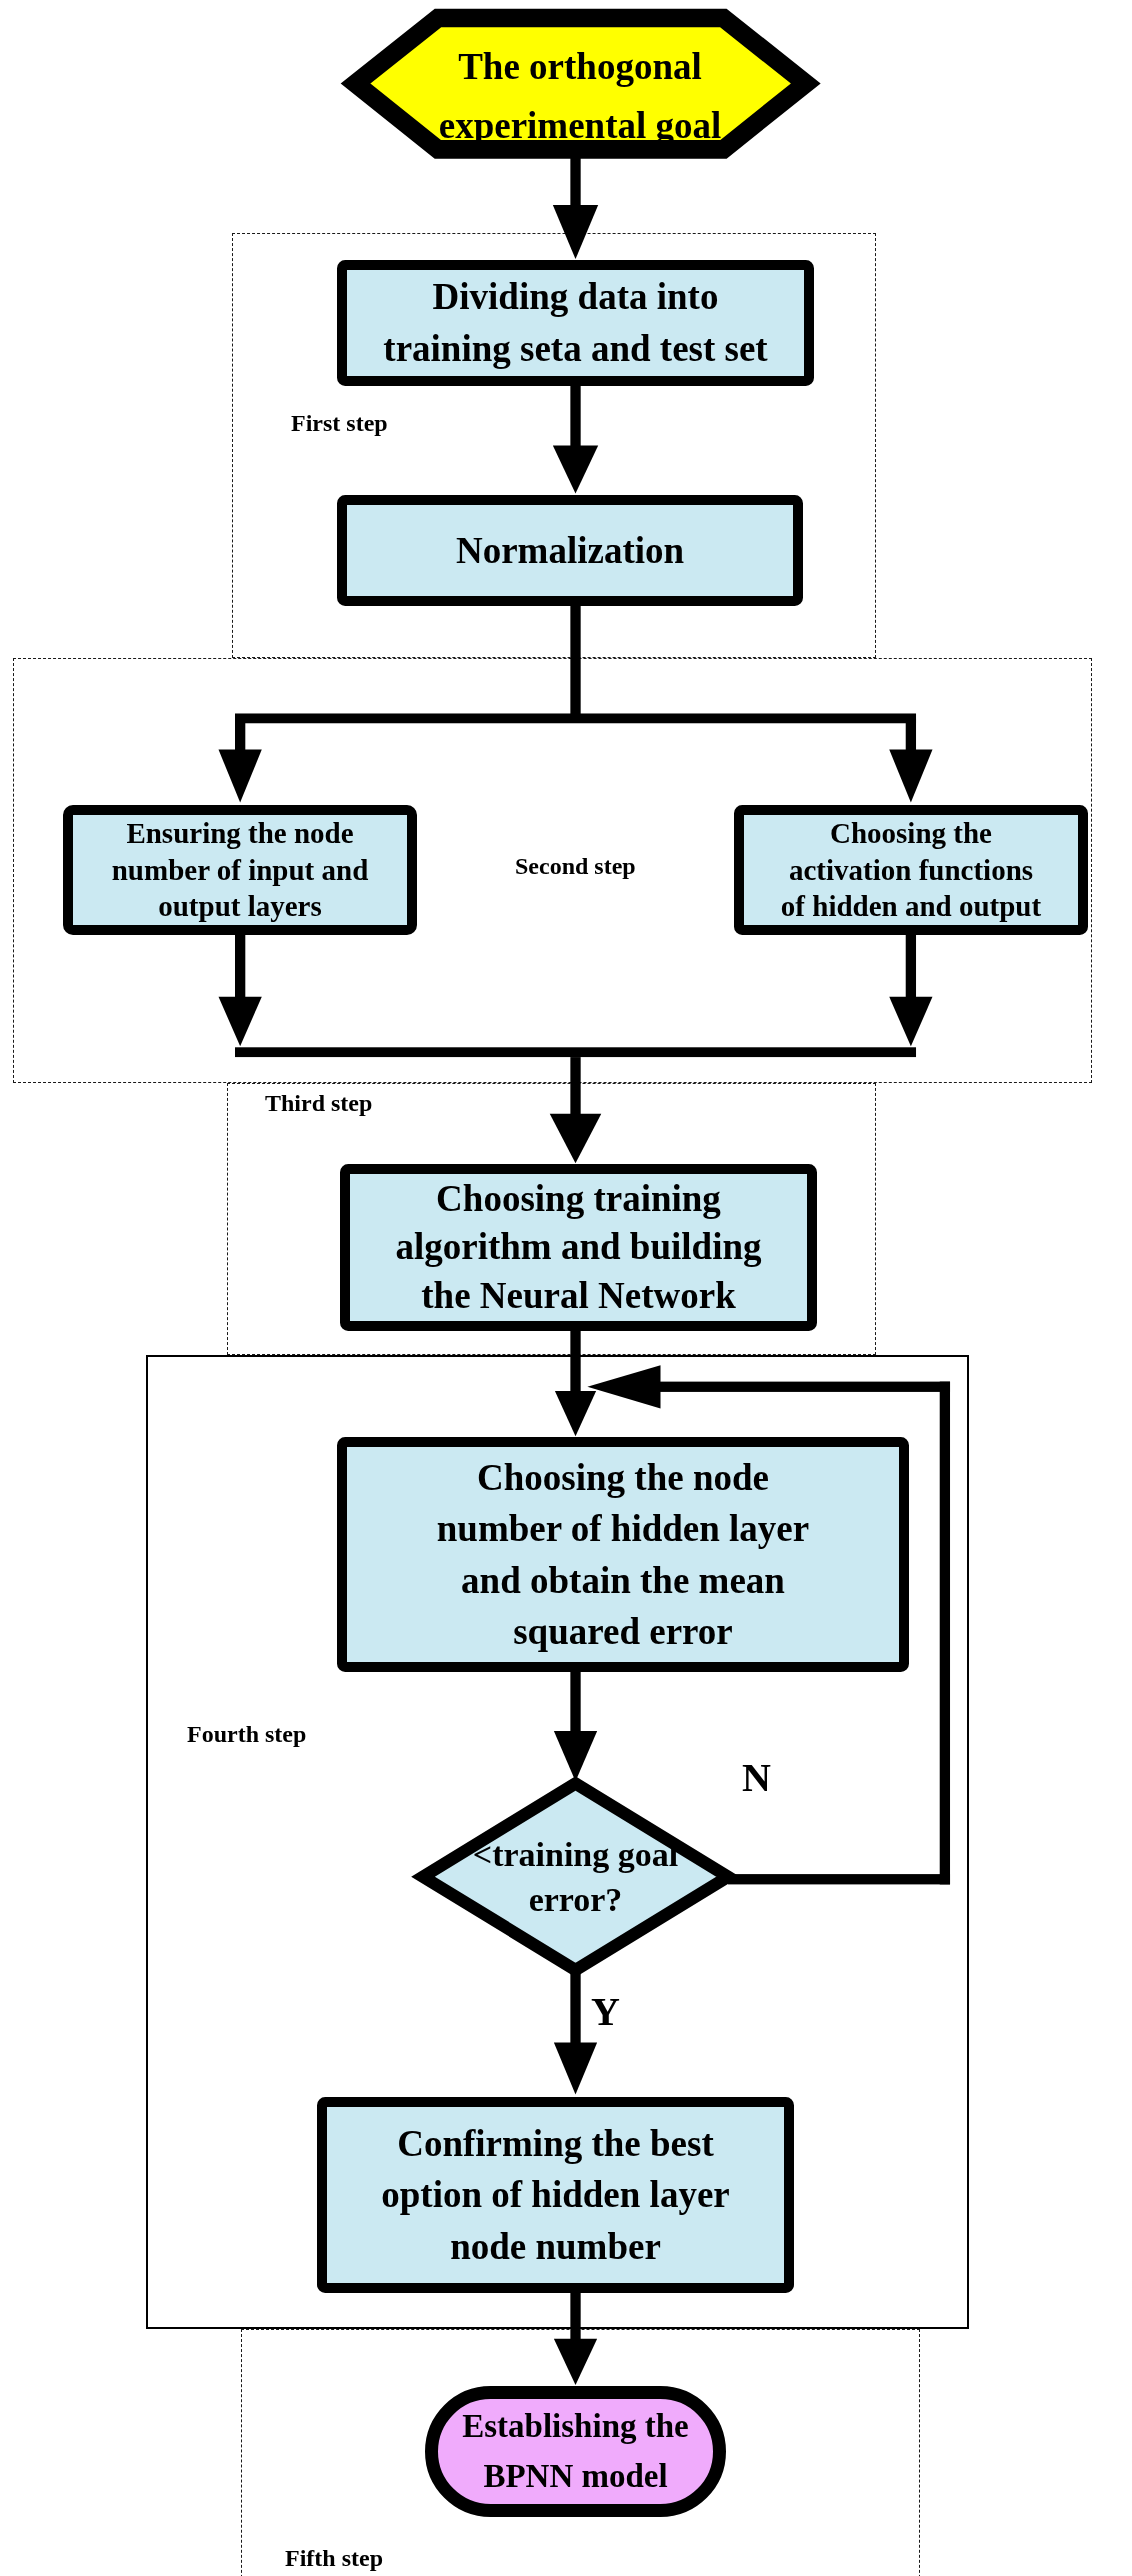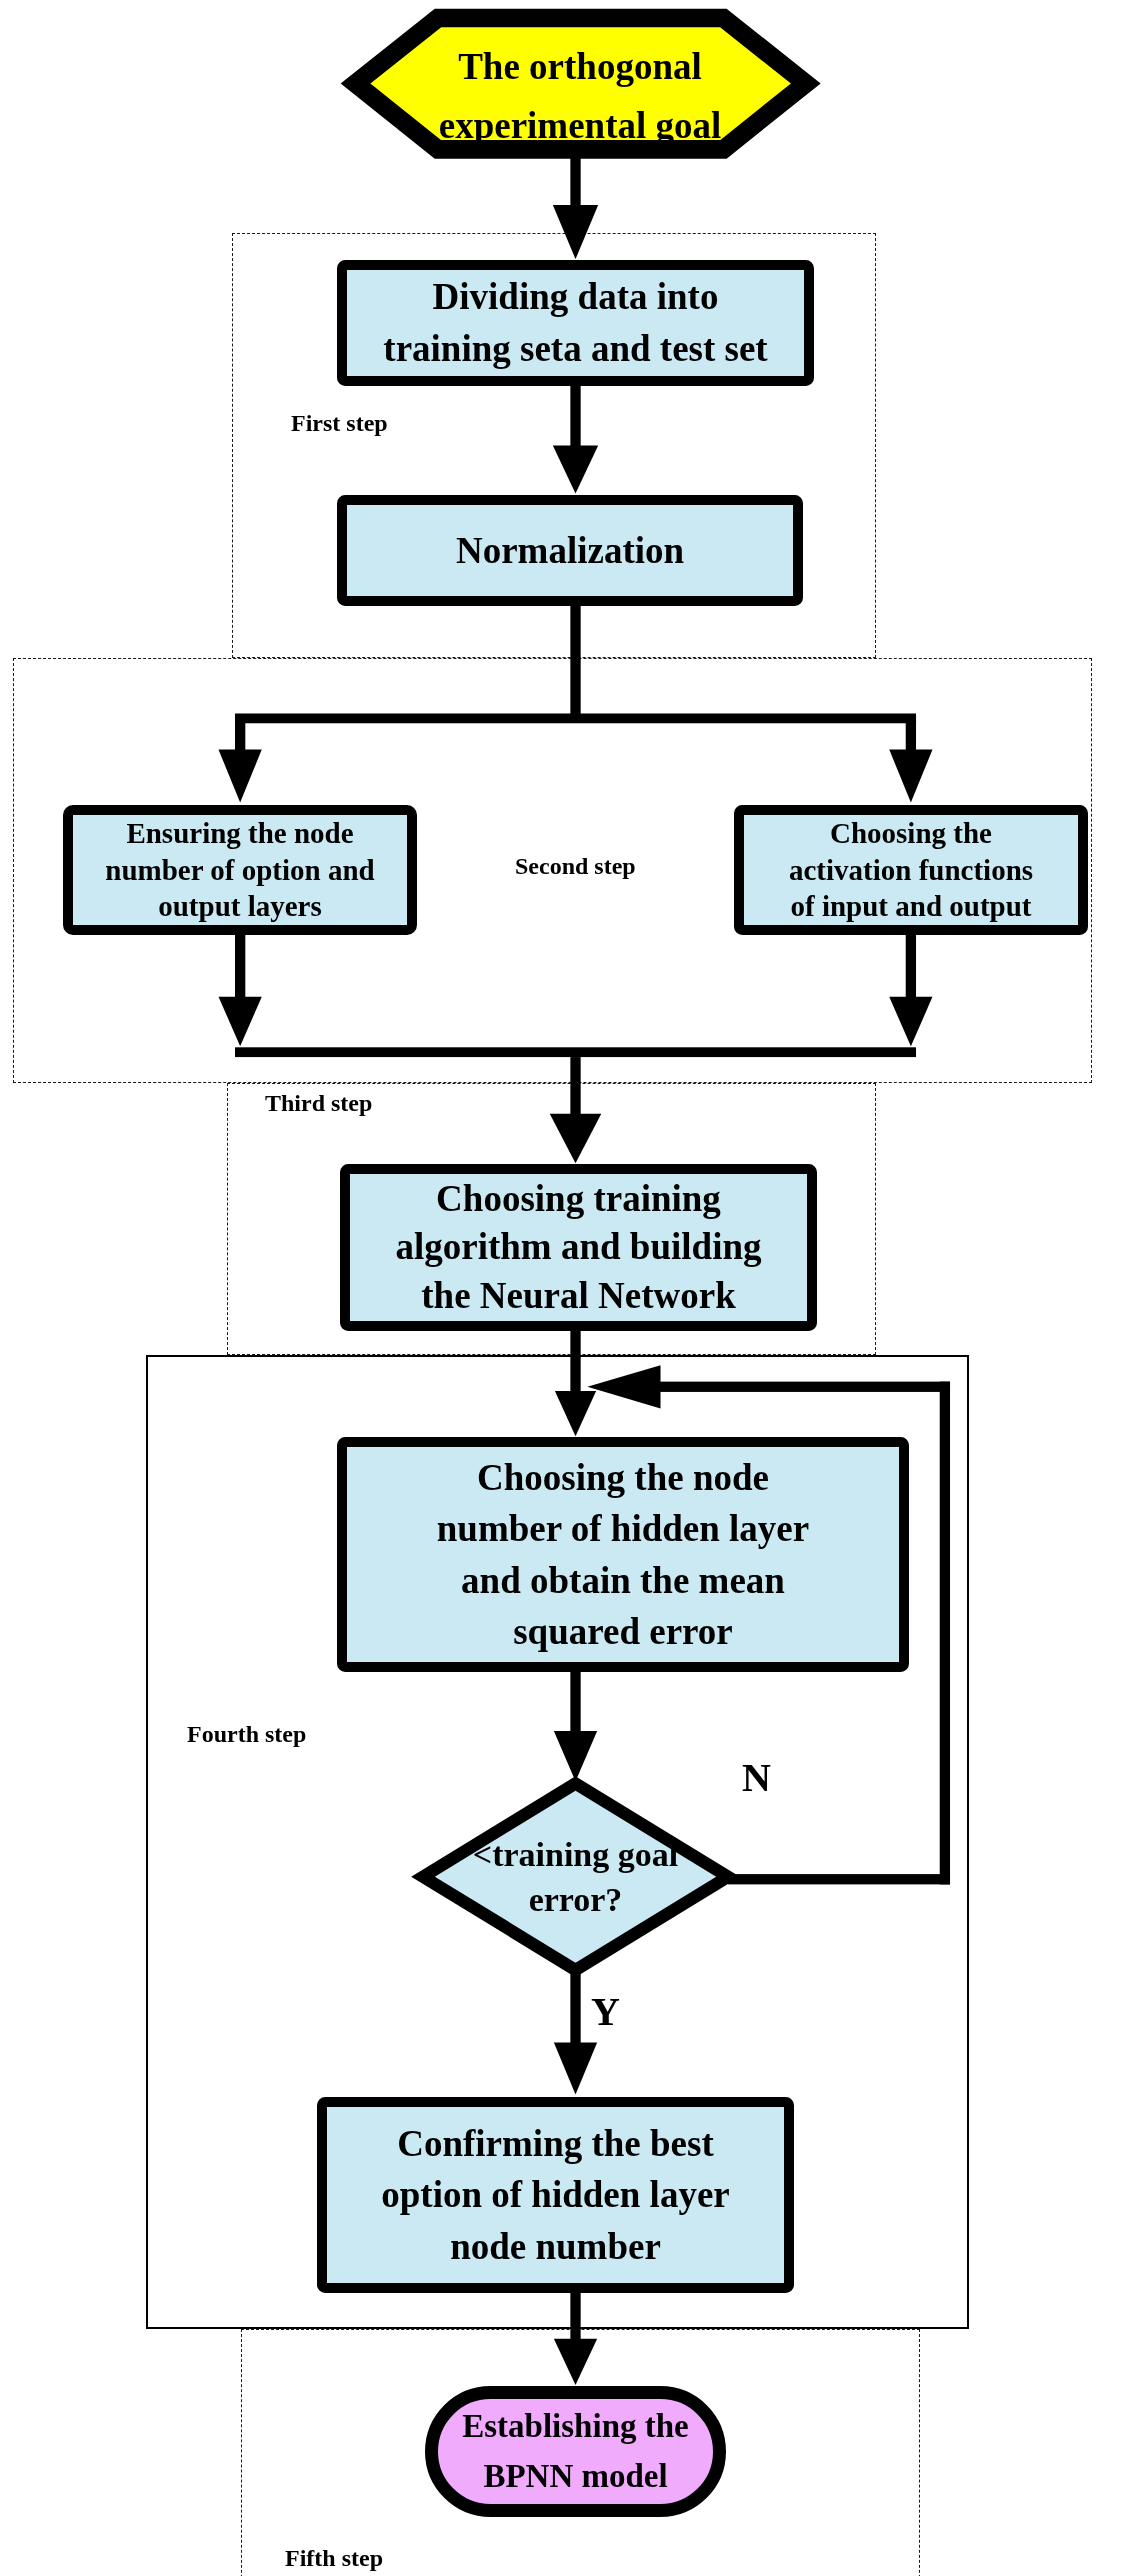--- a/index.html
+++ b/index.html
@@ -120,28 +120,28 @@
     <span class="ln">Dividing data into</span>
     <span class="ln">training seta and test set</span>
   </div>
 
   <div class="node proc" style="left:337px;top:495px;width:466px;height:111px;">
     <span class="ln">Normalization</span>
   </div>
 
   <div class="node proc small" style="left:63px;top:805px;width:354px;height:130px;border-radius:10px;">
     <span class="ln">Ensuring the node</span>
-    <span class="ln">number of option and</span>
+    <span class="ln">number of input and</span>
     <span class="ln">output layers</span>
   </div>
 
   <div class="node proc small" style="left:734px;top:805px;width:354px;height:130px;">
     <span class="ln">Choosing the</span>
     <span class="ln">activation functions</span>
-    <span class="ln">of input and output</span>
+    <span class="ln">of hidden and output</span>
   </div>
 
   <div class="node proc" style="left:340px;top:1164px;width:477px;height:167px;">
     <span class="ln" style="line-height:1.3">Choosing training</span>
     <span class="ln" style="line-height:1.3">algorithm and building</span>
     <span class="ln" style="line-height:1.3">the Neural Network</span>
   </div>
 
   <div class="node proc four" style="left:337px;top:1437px;width:572px;height:235px;">
     <span class="ln" style="line-height:1.38">Choosing the node</span>

